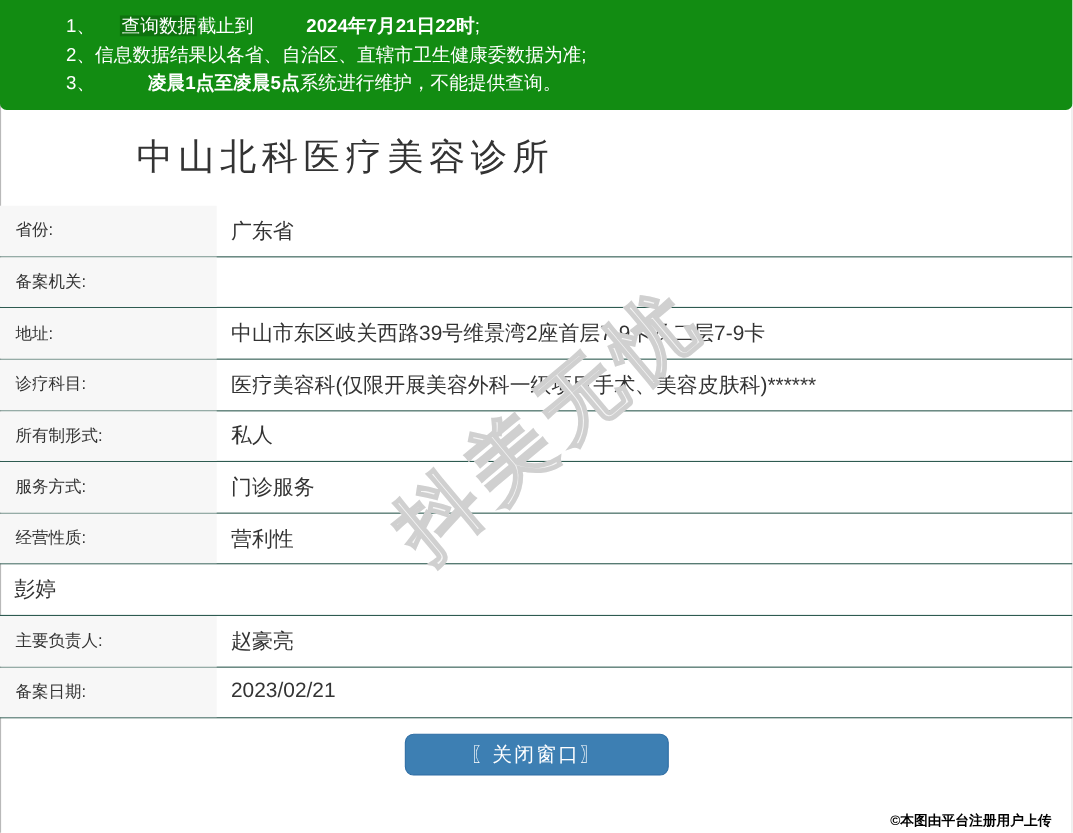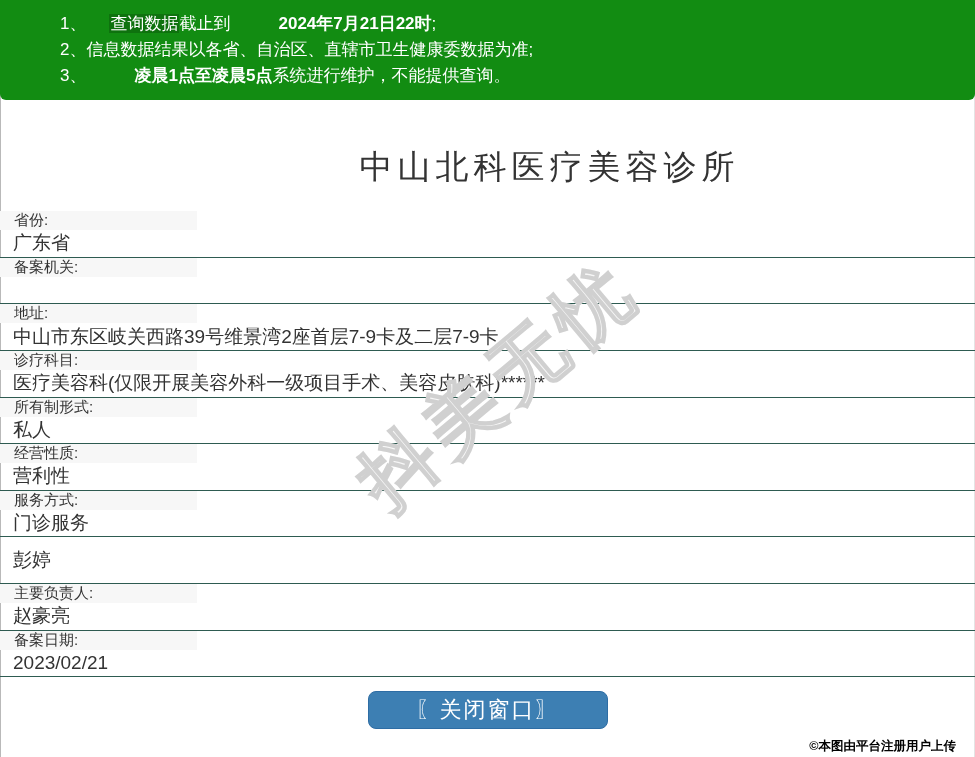--- a/index.html
+++ b/index.html
@@ -32,38 +32,36 @@
     padding:11px 20px 0 60px;
   }
   .notice-line{white-space:nowrap;}
   .b{font-weight:bold;margin-left:48px;}
   .hl{background:rgba(0,0,0,0.18);padding:0 1px;margin-left:23px;}
   
   .title-area{
     height:87px;
     display:flex;
     align-items:center;
-    justify-content:center;
+    justify-content:flex-start;
     padding-left:124px;
-    margin-top:24px;
   }
   .title-area h1{
     font-size:33px;
     font-weight:400;
     letter-spacing:5px;
     color:var(--text-dark);
   }
   
   .info-table{width:100%;}
   .t-row{
     display:flex;
     height:46.63px;
     border-bottom:1px solid var(--row-line);
     align-items:stretch;
-    flex-direction:column;
   }
   .t-label{
     width:197px;
     background:var(--label-bg);
     display:flex;
     align-items:center;
     padding-left:14px;
     font-size:15px;
     color:var(--text-dark);
     flex-shrink:0;
@@ -84,21 +82,21 @@
     justify-content:center;
     padding-top:14px;
   }
   .close-btn{
     width:240px;
     height:38px;
     background:var(--button-blue);
     border:1px solid var(--button-border);
     border-radius:8px;
     color:#ffffff;
-    font-size:22px;
+    font-size:18px;
     letter-spacing:2px;
     font-family:"Liberation Sans","DejaVu Sans",sans-serif;
     cursor:pointer;
   }
   
   .watermark{
     position:absolute;
     left:330px;
     top:243px;
     width:340px;
@@ -168,28 +166,28 @@
   </div>
   <div class="t-row">
     <div class="t-label">诊疗科目:</div>
     <div class="t-value">医疗美容科(仅限开展美容外科一级项目手术、美容皮肤科)******</div>
   </div>
   <div class="t-row">
     <div class="t-label">所有制形式:</div>
     <div class="t-value">私人</div>
   </div>
   <div class="t-row">
+    <div class="t-label">服务方式:</div>
+    <div class="t-value">门诊服务</div>
+  </div>
+  <div class="t-row">
     <div class="t-label">经营性质:</div>
     <div class="t-value">营利性</div>
   </div>
   <div class="t-row">
-    <div class="t-label">服务方式:</div>
-    <div class="t-value">门诊服务</div>
-  </div>
-  <div class="t-row">
     <div class="t-value">彭婷</div>
   </div>
   <div class="t-row">
     <div class="t-label">主要负责人:</div>
     <div class="t-value">赵豪亮</div>
   </div>
   <div class="t-row">
     <div class="t-label">备案日期:</div>
     <div class="t-value">2023/02/21</div>
   </div>

